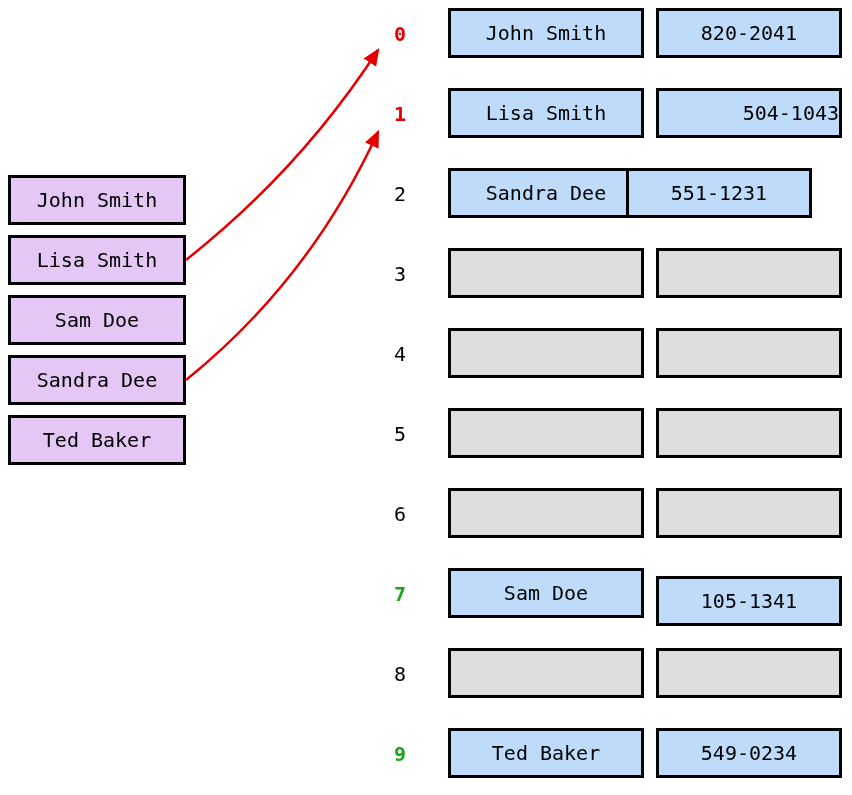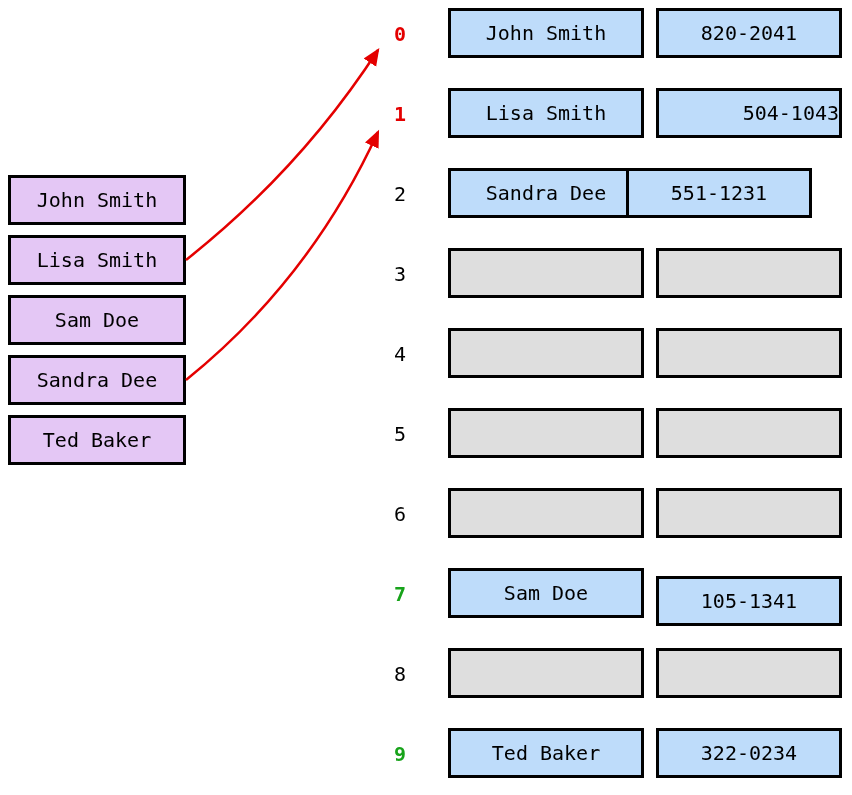--- a/index.html
+++ b/index.html
@@ -136,21 +136,21 @@
 <div class="cell phone-cell empty" style="left:656px; top:488px;">
     <span></span>
   </div>
 <div class="cell phone-cell" style="left:656px; top:568px;margin-top:8px;">
     <span>105-1341</span>
   </div>
 <div class="cell phone-cell empty" style="left:656px; top:648px;">
     <span></span>
   </div>
 <div class="cell phone-cell" style="left:656px; top:728px;">
-    <span>322-0234</span>
+    <span>549-0234</span>
   </div>
 
 <svg class="arrows">
   <defs>
     <marker id="ah" markerWidth="8" markerHeight="8" refX="6" refY="3" orient="auto">
       <path d="M0,0 L7,3 L0,6 Z" fill="#e40000"></path>
     </marker>
   </defs>
 
   <path d="M186,260 Q300,170 378,50" stroke="#e40000" stroke-width="2.5" fill="none" marker-end="url(#ah)"></path>

